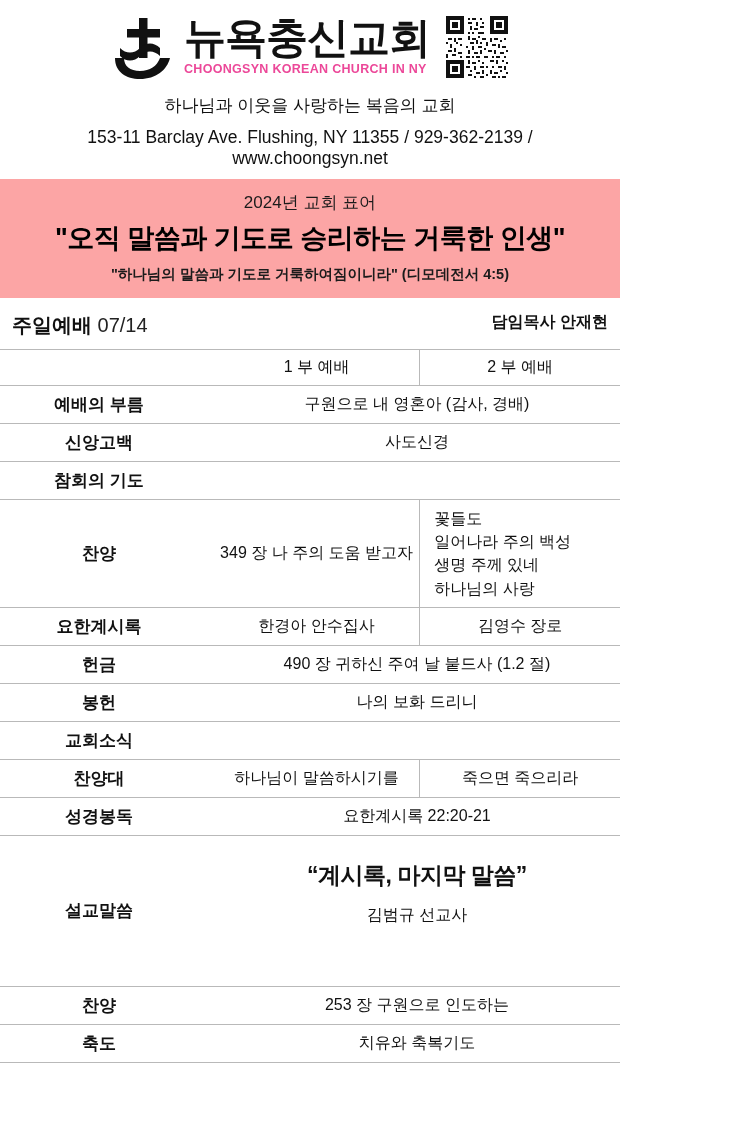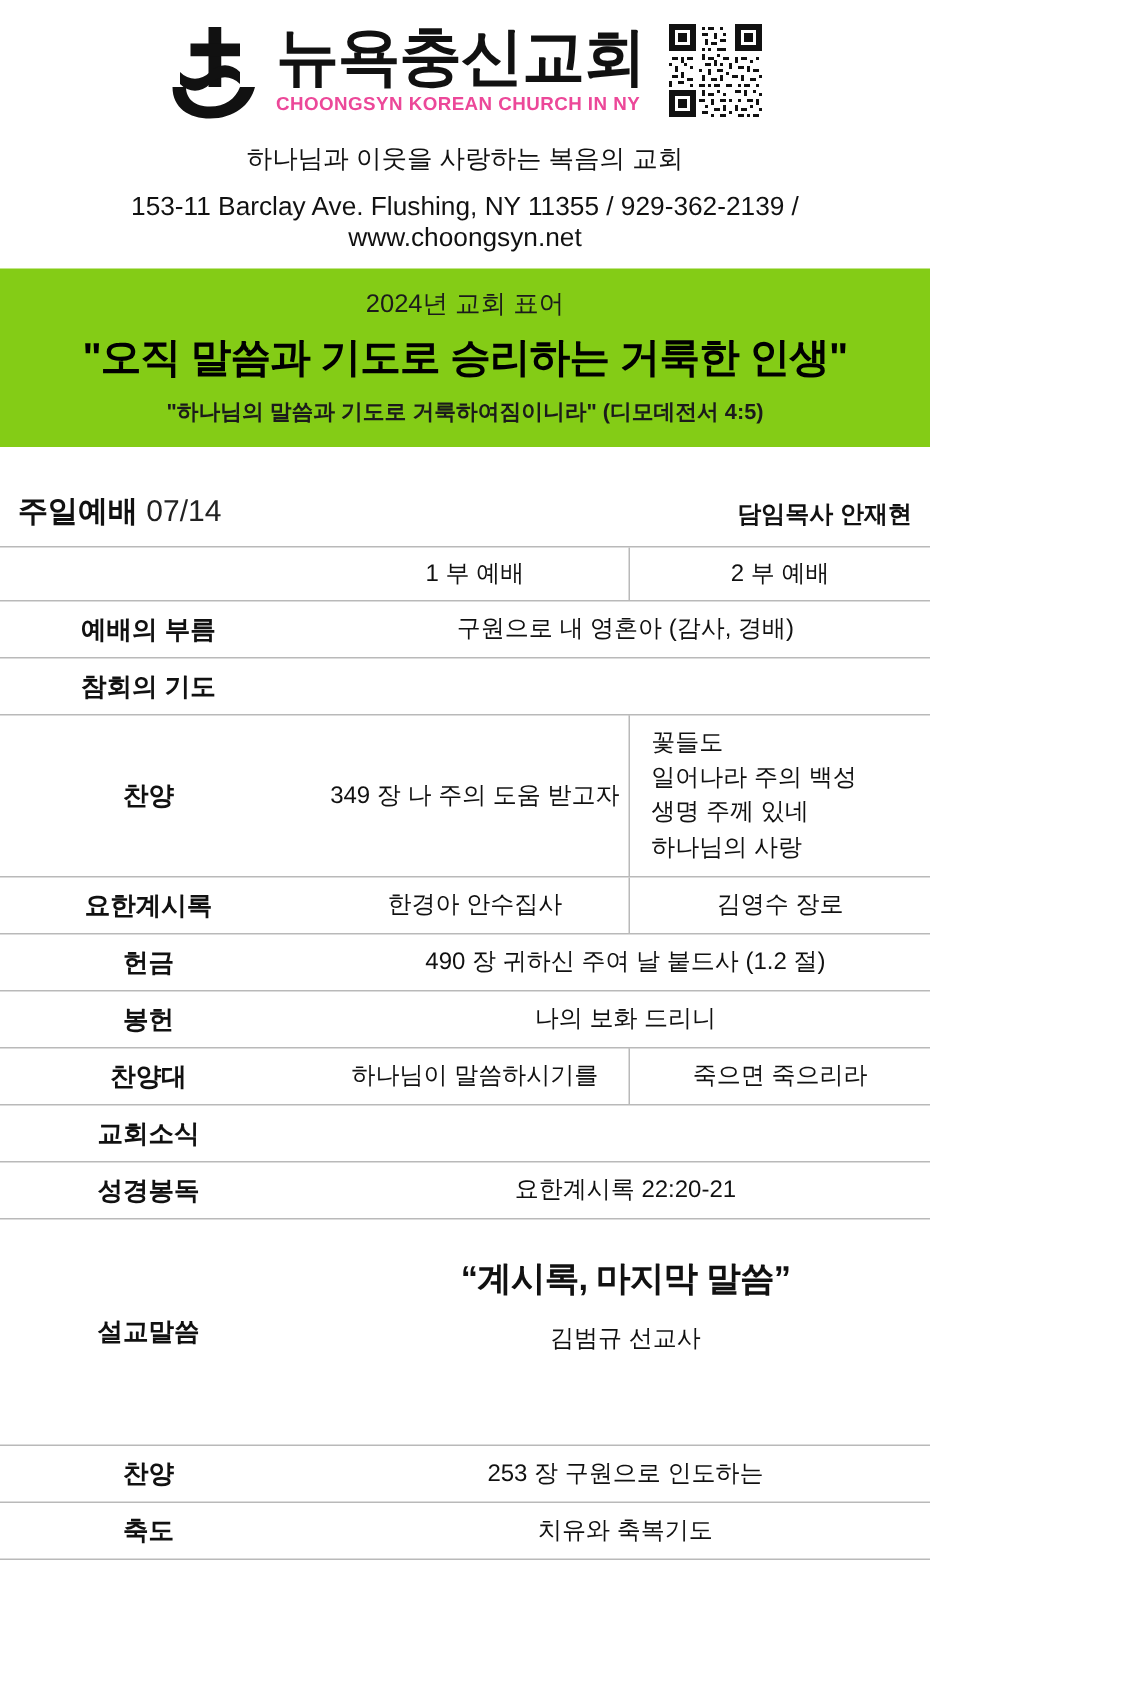--- a/index.html
+++ b/index.html
@@ -69,21 +69,21 @@
   .addr {
     text-align: center;
     font-size: 17.5px;
     margin-top: 10px;
     margin-bottom: 10px;
     color: #111;
   }
 
   
   .motto {
-    background: #84cc16;
+    background: #fca5a5;
     padding: 12px 10px 14px 10px;
     text-align: center;
   }
   .motto-year {
     font-size: 17px;
     color: #1b1b1b;
     margin-bottom: 6px;
   }
   .motto-main {
     font-size: 27px;
@@ -94,23 +94,23 @@
   }
   .motto-verse {
     font-size: 14.5px;
     font-weight: bold;
     color: #1b1b1b;
   }
 
   
   .svc-row {
     display: flex;
-    align-items: flex-end;
+    align-items: flex-start;
     justify-content: space-between;
-    padding: 29px 12px 10px 12px;
+    padding: 14px 12px 10px 12px;
   }
   .svc-left {
     font-size: 20px;
   }
   .svc-left b { font-weight: bold; }
   .svc-date { font-weight: normal; color: #222; }
   .svc-right {
     font-size: 16px;
     font-weight: bold;
   }
@@ -329,20 +329,24 @@
         <td></td>
         <td>1 부 예배</td>
         <td class="sep">2 부 예배</td>
       </tr>
 
       <tr>
         <td class="lbl">예배의 부름</td>
         <td class="val" colspan="2">구원으로 내 영혼아 (감사, 경배)</td>
       </tr>
 
+      <tr>
+        <td class="lbl">신앙고백</td>
+        <td class="val" colspan="2">사도신경</td>
+      </tr>
 
       <tr>
         <td class="lbl">참회의 기도</td>
         <td class="val" colspan="2"></td>
       </tr>
 
       <tr class="tall">
         <td class="lbl">찬양</td>
         <td class="val">349 장 나 주의 도움 받고자</td>
         <td class="sep hymn-list">
@@ -363,28 +367,28 @@
         <td class="lbl">헌금</td>
         <td class="val" colspan="2">490 장 귀하신 주여 날 붙드사 (1.2 절)</td>
       </tr>
 
       <tr>
         <td class="lbl">봉헌</td>
         <td class="val" colspan="2">나의 보화 드리니</td>
       </tr>
 
       <tr>
+        <td class="lbl">교회소식</td>
+        <td class="val" colspan="2"></td>
+      </tr>
+
+      <tr>
         <td class="lbl">찬양대</td>
         <td class="val">하나님이 말씀하시기를</td>
         <td class="val sep">죽으면 죽으리라</td>
-      </tr>
-
-      <tr>
-        <td class="lbl">교회소식</td>
-        <td class="val" colspan="2"></td>
       </tr>
 
       <tr>
         <td class="lbl">성경봉독</td>
         <td class="val" colspan="2">요한계시록 22:20-21</td>
       </tr>
 
       <tr>
         <td class="lbl">설교말씀</td>
         <td class="sermon-cell" colspan="2">

